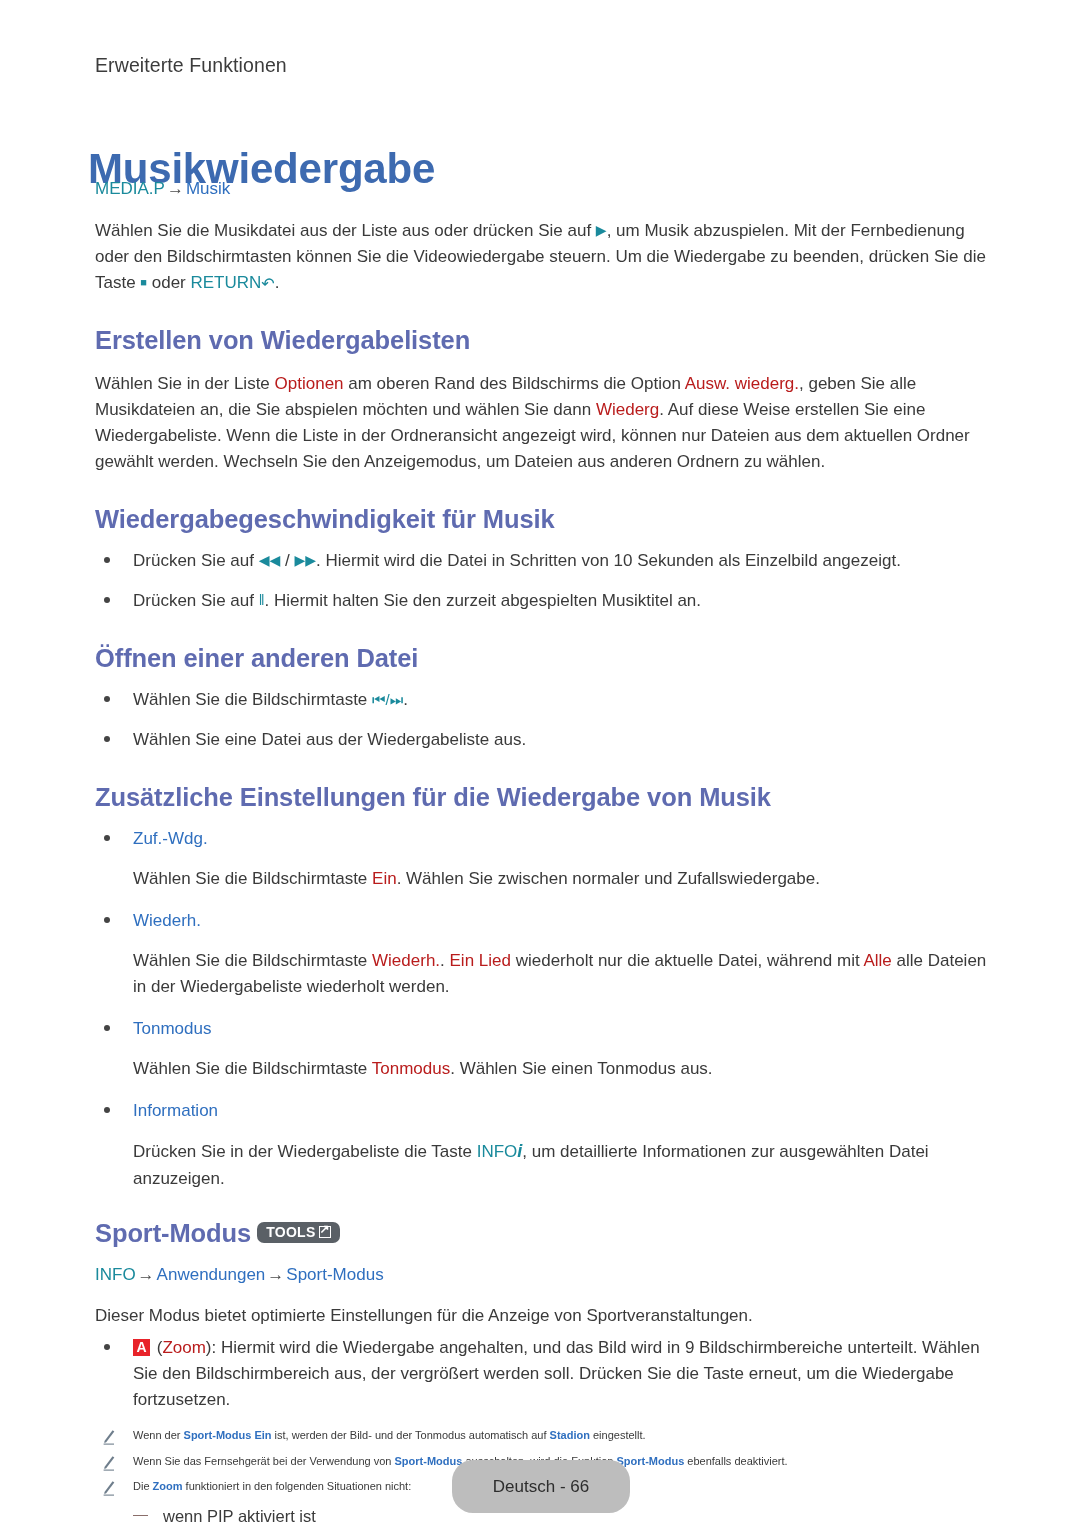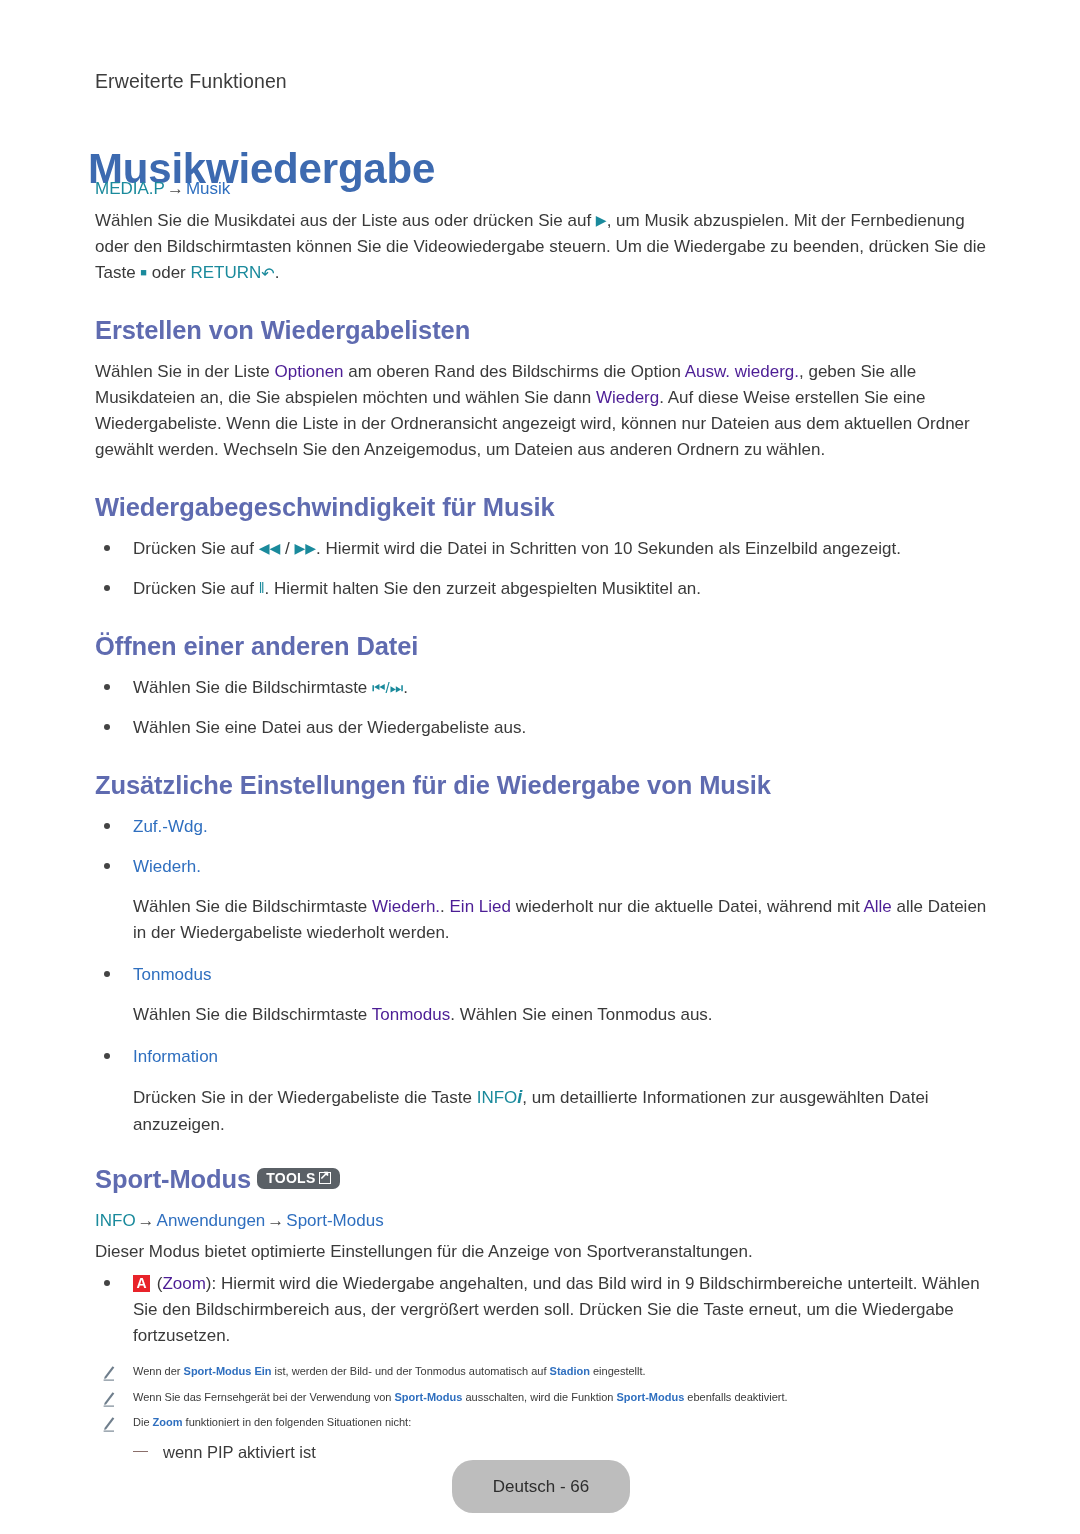--- a/index.html
+++ b/index.html
@@ -21,21 +21,21 @@
     width: 1080px;
     height: 1534px;
     box-sizing: border-box;
     padding: 0;
   }
 
   
   .running-header {
     position: absolute;
     left: 95px;
-    top: 70px;
+    top: 54px;
     font-size: 19.5px;
     color: #3c3c3c;
     letter-spacing: .1px;
   }
 
   
   .page-title {
     position: absolute;
     left: 88px;
     top: 120px;
@@ -58,35 +58,35 @@
     margin-bottom: 5px;
     line-height: 1.5;
   }
   .bc-teal { color: #1a8a9c; }
   .bc-blue { color: #2f6fbf; }
   .bc-arrow { color: #4a4a4a; padding: 0 2px; }
 
   p.body {
     font-size: 17px;
     line-height: 1.53;
-    margin: 6px 0 6px 0;
+    margin: 16px 0 6px 0;
     color: #3a3a3a;
   }
 
   h2.sec {
     font-size: 25.5px;
     color: #5f6bb0;
     font-weight: bold;
     margin: 30px 0 14px 0;
     letter-spacing: -.1px;
   }
   h2.sec.tight { margin-top: 27px; }
 
   
-  .ui { color: #4c1d95; }
+  .ui { color: #b91c1c; }
   .ui-b { color: #2f6fbf; font-weight: bold; }
   .teal { color: #1a8a9c; }
 
   
   ul.bullets {
     list-style: none;
     margin: 0;
     padding: 0;
   }
   ul.bullets > li {
@@ -261,20 +261,21 @@
     <ul class="bullets">
       <li><span>Wählen Sie die Bildschirmtaste </span><span class="glyph-lg">⏮</span><span class="glyph-lg">/</span><span class="glyph-lg">⏭</span><span>.</span></li>
       <li><span>Wählen Sie eine Datei aus der Wiedergabeliste aus.</span></li>
     </ul>
 
     <h2 class="sec">Zusätzliche Einstellungen für die Wiedergabe von Musik</h2>
 
     <ul class="bullets">
       <li class="sub-head"><span class="sub-title">Zuf.-Wdg.</span></li>
     </ul>
+    <p class="sub-body"><span>Wählen Sie die Bildschirmtaste </span><span class="ui">Ein</span><span>. Wählen Sie zwischen normaler und Zufallswiedergabe.</span></p>
 
     <ul class="bullets">
       <li class="sub-head"><span class="sub-title">Wiederh.</span></li>
     </ul>
     <p class="sub-body"><span>Wählen Sie die Bildschirmtaste </span><span class="ui">Wiederh.</span><span>. </span><span class="ui">Ein Lied</span><span> wiederholt nur die aktuelle Datei, während mit </span><span class="ui">Alle</span><span> alle Dateien in der Wiedergabeliste wiederholt werden.</span></p>
 
     <ul class="bullets">
       <li class="sub-head"><span class="sub-title">Tonmodus</span></li>
     </ul>
     <p class="sub-body"><span>Wählen Sie die Bildschirmtaste </span><span class="ui">Tonmodus</span><span>. Wählen Sie einen Tonmodus aus.</span></p>

